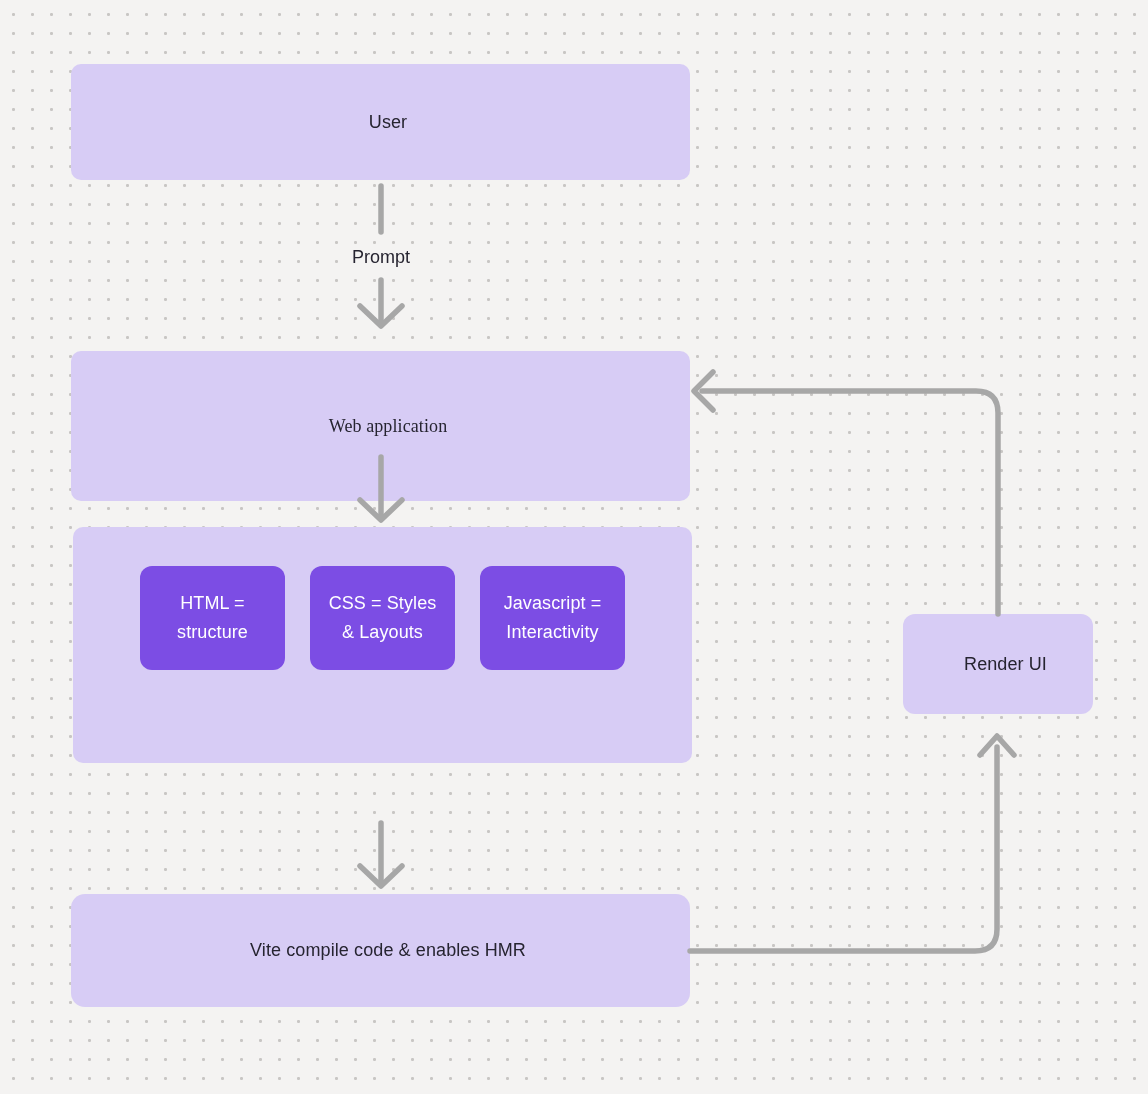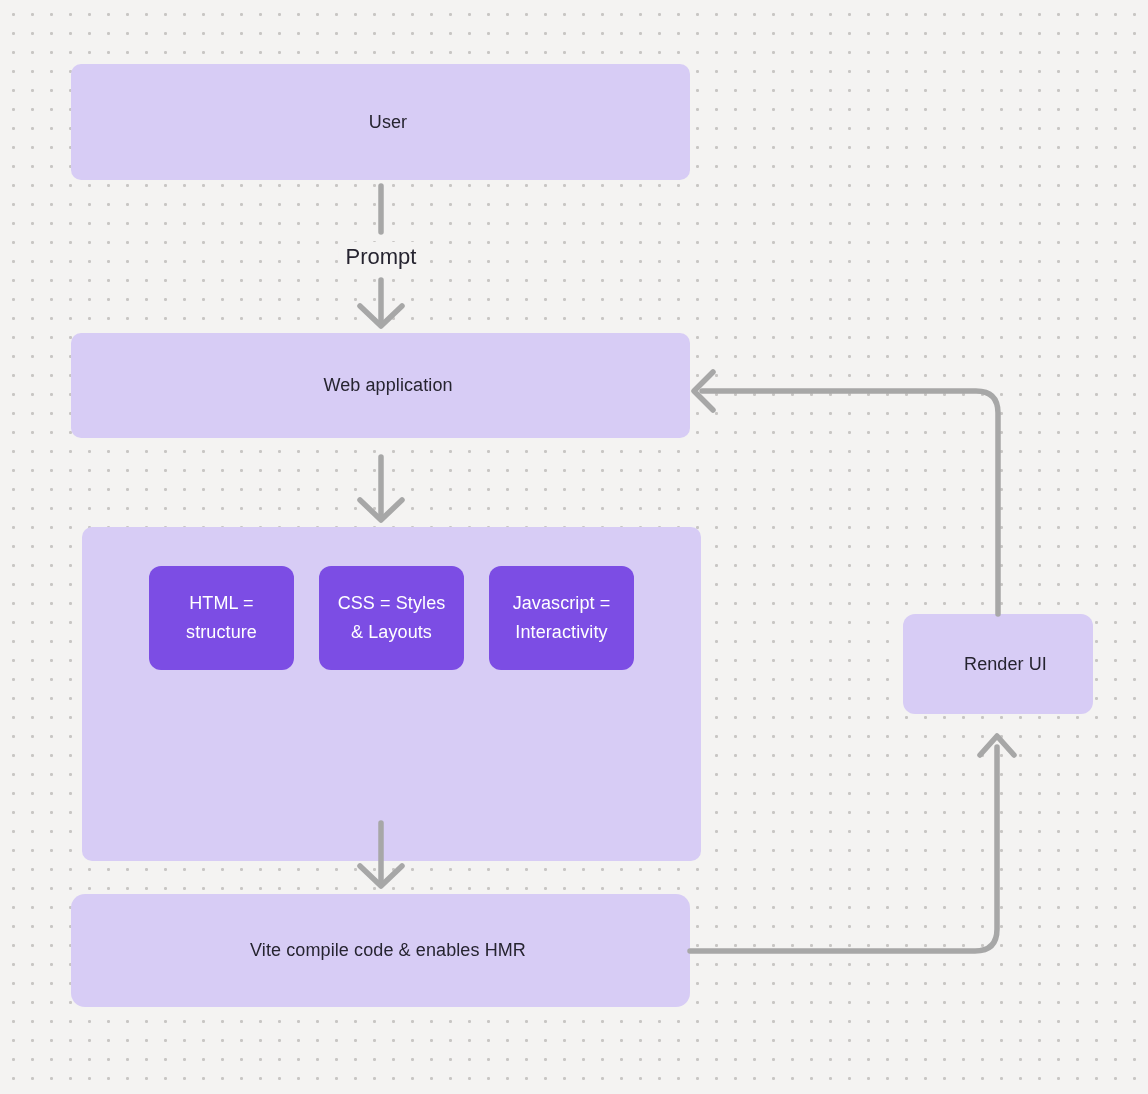--- a/index.html
+++ b/index.html
@@ -28,22 +28,22 @@
     border-radius: 10px;
     display: flex;
     align-items: center;
     justify-content: center;
     font-size: 18px;
     color: var(--text-dark);
     letter-spacing: 0.1px;
     padding-left: 15px;
   }
   .node-user            { left: 71px;  top: 64px;  width: 619px; height: 116px; }
-  .node-webapp          { left: 71px;  top: 333px; width: 619px; height: 105px; }
-  .group-box            { left: 82px;  top: 527px; width: 619px; height: 334px; }
+  .node-webapp          { left: 71px;  top: 351px; width: 619px; height: 150px; font-family: Liberation Serif, serif; }
+  .group-box            { left: 73px;  top: 527px; width: 619px; height: 236px; }
   .node-vite            { left: 71px;  top: 894px; width: 619px; height: 113px; border-radius: 14px; }
   .node-render          { left: 903px; top: 614px; width: 190px; height: 100px; border-radius: 12px; }
 
   .card {
     position: absolute;
     top: 39px;
     width: 145px;
     height: 104px;
     background: var(--accent-fill);
     border-radius: 12px;
@@ -70,21 +70,21 @@
     color: var(--text-dark);
   }
 
   .edge-label {
     position: absolute;
     left: 381px;
     top: 257px;
     transform: translate(-50%, -50%);
     background: var(--canvas-bg);
     padding: 2px 7px;
-    font-size: 22px;
+    font-size: 18px;
     color: var(--text-dark);
     z-index: 2;
   }
 
   svg.wires {
     position: absolute;
     inset: 0;
     width: 1148px;
     height: 1094px;
     pointer-events: none;

